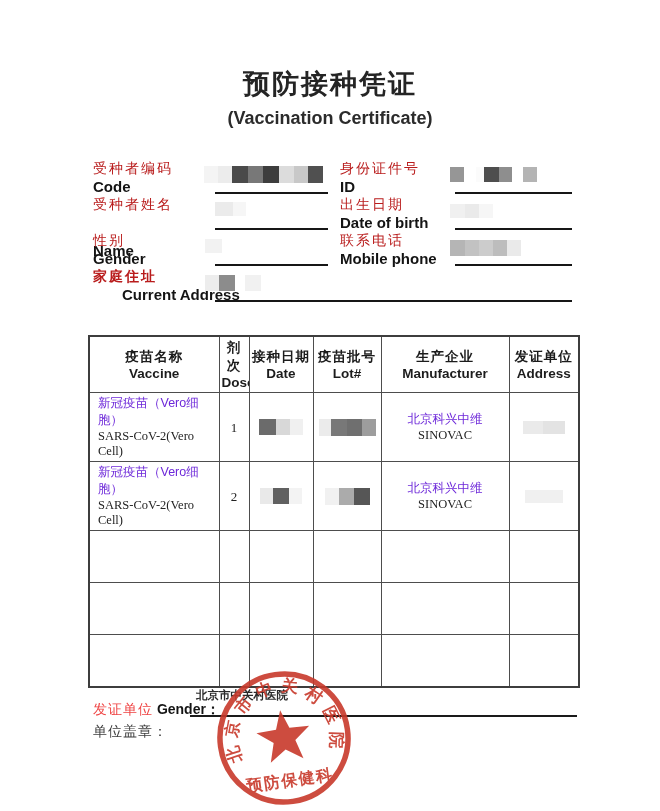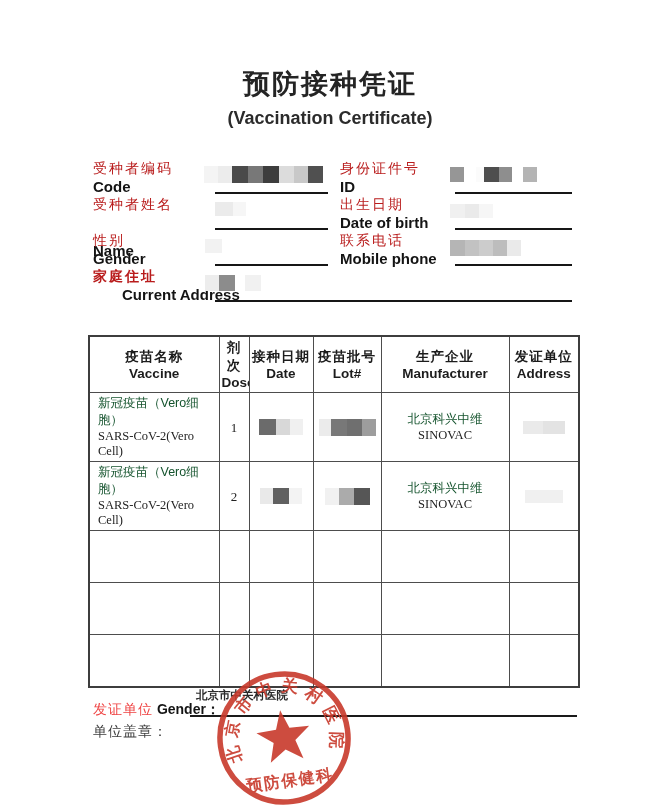--- a/index.html
+++ b/index.html
@@ -40,21 +40,21 @@
     border-collapse:collapse; table-layout:fixed;
     border:2px solid #3d3d3d;
   }
   table.vax td, table.vax th {
     border:1px solid #4d4d4d; vertical-align:middle; text-align:center;
     padding:2px; overflow:hidden;
   }
   table.vax th { font-weight:bold; }
   .th-zh { font-size:13.5px; color:#1c1c1c; letter-spacing:1px; }
   .th-en { font-size:13.5px; color:#1c1c1c; }
-  .cell-zh { font-size:12.5px; color:#14532d; }
+  .cell-zh { font-size:12.5px; color:#6d28d9; }
   .cell-en { font-family:"Liberation Serif", serif; font-size:12.5px; color:#222; }
   .vaccine-cell { text-align:left !important; padding-left:8px !important; }
   .dose-num { font-family:"Liberation Serif", serif; font-size:13px; color:#222; }
   .cell-strip { display:flex; justify-content:center; }
 
   
   .note-text {
     left:93px; top:660px; font-family:"DejaVu Serif", serif;
     font-size:13.5px; color:#343434; letter-spacing:1px;
   }

